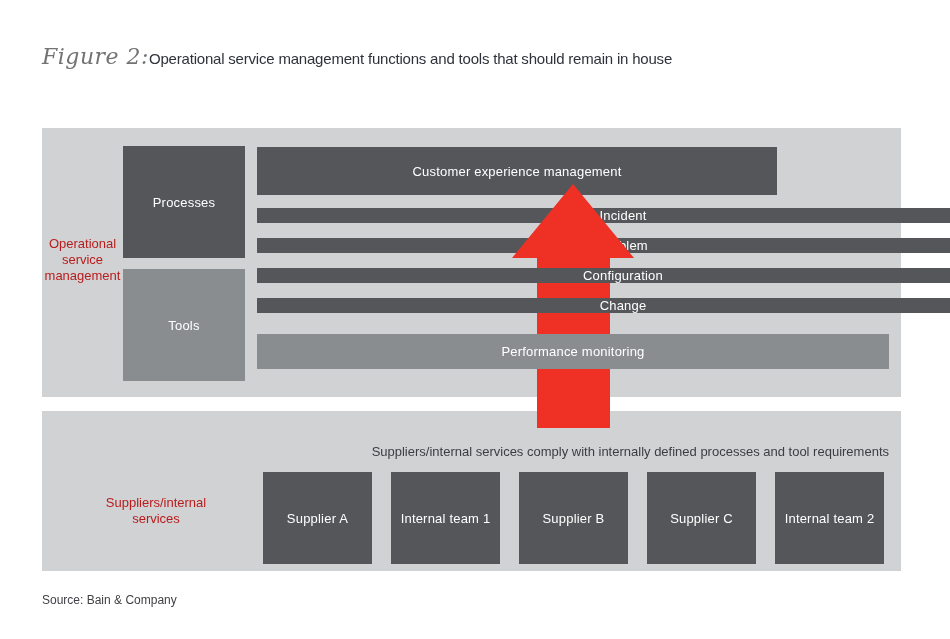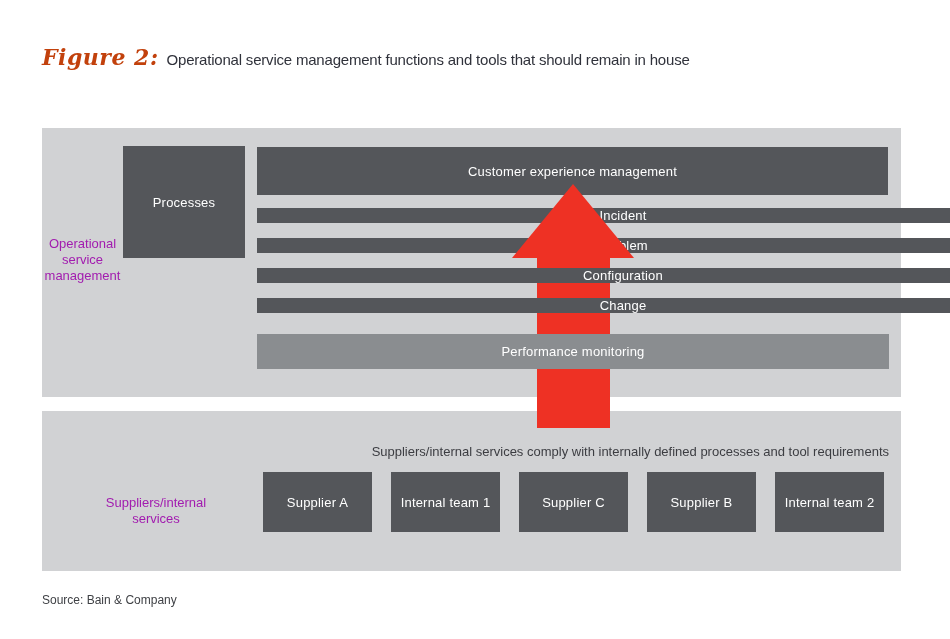--- a/index.html
+++ b/index.html
@@ -16,45 +16,44 @@
   .title-row {
     position: absolute;
     left: 42px;
     top: 44px;
     width: 880px;
     white-space: nowrap;
   }
   .figure-label {
     font-family: "DejaVu Serif", serif;
     font-style: italic;
-    font-weight: bold;
-    color: #c2410c;
+    font-weight: normal;
+    color: #737373;
     font-size: 22px;
     letter-spacing: 0.5px;
-    margin-right: 8px;
   }
   .figure-title {
     color: #30323b;
     font-size: 15px;
     letter-spacing: -0.2px;
   }
 
   
   .panel {
     position: absolute;
     left: 42px;
     width: 859px;
     background: #d1d2d4;
   }
   .panel-osm { top: 128px; height: 269px; }
   .panel-suppliers { top: 411px; height: 160px; }
 
   .side-label {
     position: absolute;
-    color: #a21caf;
+    color: #b91c1c;
     font-size: 13px;
     line-height: 16px;
     text-align: center;
   }
   .osm-side-label { left: 0px; top: 108px; width: 81px; }
   .suppliers-side-label { left: 39px; top: 84px; width: 150px; }
 
   .dark-box, .medium-box {
     position: absolute;
     display: flex;
@@ -67,38 +66,38 @@
     text-align: center;
   }
   .dark-box   { background: #54565a; }
   .medium-box { background: #8a8d90; }
 
   
   .processes-box { left: 81px;  top: 18px;  width: 122px; height: 112px; }
   .tools-box     { left: 81px;  top: 141px; width: 122px; height: 112px; }
 
   
-  .cem-bar       { left: 215px; top: 19px;  width: 631px; height: 48px; text-align: center; }
+  .cem-bar       { left: 215px; top: 19px;  width: 520px; height: 48px; text-align: center; }
   .process-row   { position: absolute; left: 215px; top: 80px; width: 732px; height: 48px;
                    display: flex; gap: 15px; z-index: 2; flex-direction: column; }
   .process-row .dark-box { position: relative; flex: 1; height: 100%; }
   .itsm-bar      { left: 215px; top: 143px; width: 632px; height: 47px; }
   .perf-bar      { left: 215px; top: 206px; width: 632px; height: 35px; }
 
   
   .comply-text {
     position: absolute;
     left: 215px; top: 33px; width: 632px;
     text-align: right;
     color: #3c3d42;
     font-size: 13px;
   }
   .supplier-row {
     position: absolute;
-    left: 221px; top: 61px; width: 621px; height: 60px;
+    left: 221px; top: 61px; width: 621px; height: 92px;
     display: flex; gap: 19px; z-index: 2;
   }
   .supplier-row .dark-box { position: relative; flex: 1; height: 100%; }
 
   
   .arrow-stem {
     position: absolute;
     left: 537px; top: 255px;
     width: 73px; height: 173px;
     background: #ee3124;
@@ -129,42 +128,43 @@
 <div class="page">
 
   <div class="title-row">
     <span class="figure-label">Figure 2:</span><span class="figure-title">Operational service management functions and tools that should remain in house</span>
   </div>
 
   <div class="panel panel-osm">
     <div class="side-label osm-side-label">Operational service management</div>
 
     <div class="dark-box processes-box">Processes</div>
+    <div class="medium-box tools-box">Tools</div>
 
     <div class="dark-box cem-bar">Customer experience management</div>
 
     <div class="process-row">
       <div class="dark-box">Incident</div>
       <div class="dark-box">Problem</div>
       <div class="dark-box">Configuration</div>
       <div class="dark-box">Change</div>
     </div>
 
     <div class="medium-box perf-bar">Performance monitoring</div>
   </div>
 
   <div class="panel panel-suppliers">
     <div class="side-label suppliers-side-label">Suppliers/internal services</div>
     <div class="comply-text">Suppliers/internal services comply with internally defined processes and tool requirements</div>
 
     <div class="supplier-row">
       <div class="dark-box">Supplier A</div>
       <div class="dark-box">Internal team 1</div>
+      <div class="dark-box">Supplier B</div>
       <div class="dark-box">Supplier C</div>
-      <div class="dark-box">Supplier B</div>
       <div class="dark-box">Internal team 2</div>
     </div>
   </div>
 
   <div class="arrow-stem"></div>
   <div class="arrow-head"></div>
 
   <div class="source-text">Source: Bain &amp; Company</div>
 
 </div>

